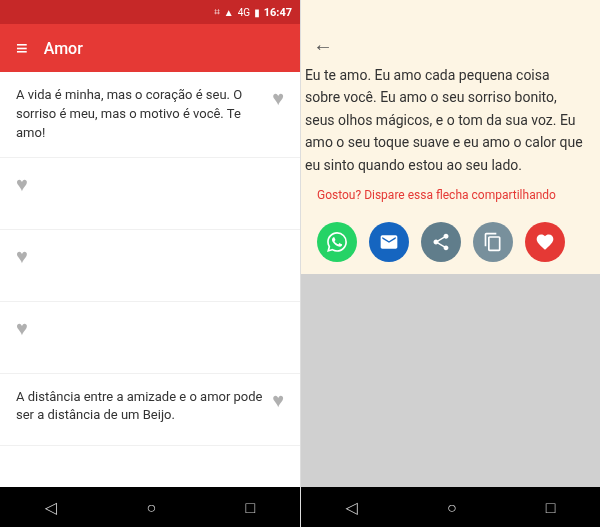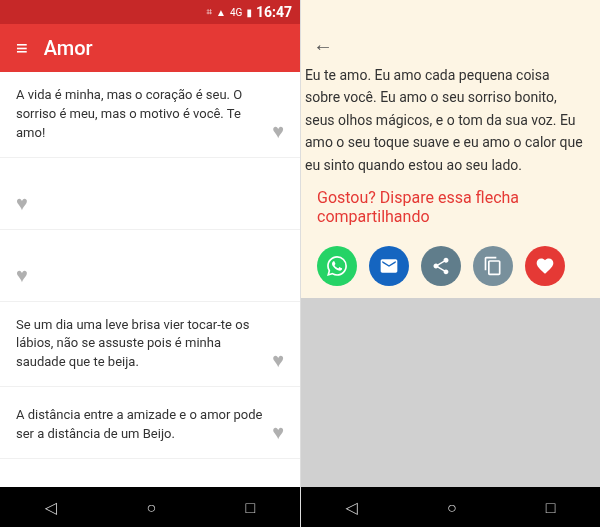--- a/index.html
+++ b/index.html
@@ -31,21 +31,21 @@
       padding: 0 8px;
       gap: 4px;
     }
     .status-bar-icons {
       display: flex;
       align-items: center;
       gap: 4px;
     }
     .status-time {
       color: white;
-      font-size: 14px;
+      font-size: 11px;
       font-weight: bold;
     }
     .status-icon {
       color: white;
       font-size: 10px;
     }
 
     .toolbar {
       background: #e53935;
       height: 48px;
@@ -54,33 +54,33 @@
       padding: 0 16px;
       gap: 16px;
     }
     .hamburger-icon {
       color: white;
       font-size: 20px;
       cursor: pointer;
     }
     .toolbar-title {
       color: white;
-      font-size: 20px;
+      font-size: 16px;
       font-weight: 500;
     }
 
     .list-container {
       flex: 1;
       overflow-y: auto;
       background: #fff;
     }
 
     .list-item {
       display: flex;
-      align-items: flex-end;
+      align-items: flex-start;
       padding: 14px 16px;
       border-bottom: 1px solid #f0f0f0;
       min-height: 72px;
     }
     .list-item-text {
       flex: 1;
       font-size: 13px;
       color: #333;
       line-height: 1.45;
       padding-right: 8px;
@@ -135,21 +135,21 @@
 
     .quote-text {
       padding: 4px 16px 8px 4px;
       font-size: 14px;
       color: #333;
       line-height: 1.6;
     }
 
     .share-prompt {
       padding: 4px 16px 12px 16px;
-      font-size: 16px;
+      font-size: 12px;
       color: #e53935;
     }
 
     .action-buttons {
       display: flex;
       align-items: center;
       padding: 8px 16px 12px 16px;
       gap: 12px;
     }
     .action-btn {
@@ -229,21 +229,20 @@
 
     <div class="list-item">
       <span class="heart-icon">♥</span>
     </div>
 
     <div class="list-item">
       <span class="heart-icon">♥</span>
     </div>
 
     <div class="list-item">
-      <span class="list-item-text">Se um dia uma leve brisa vier tocar-te os lábios, não se assuste pois é minha saudade que te beija.</span>
       <span class="heart-icon">♥</span>
     </div>
 
     <div class="list-item">
       <span class="list-item-text">A distância entre a amizade e o amor pode ser a distância de um Beijo.</span>
       <span class="heart-icon">♥</span>
     </div>
 
   </div>
 

